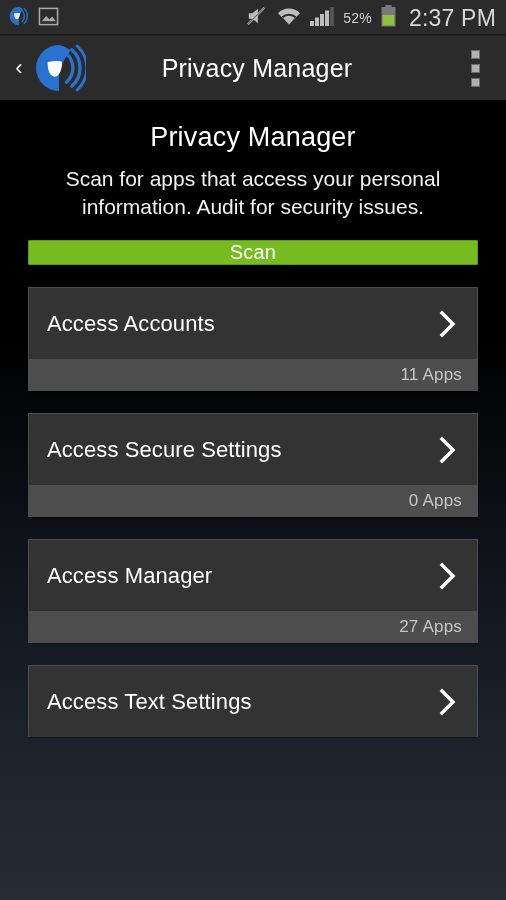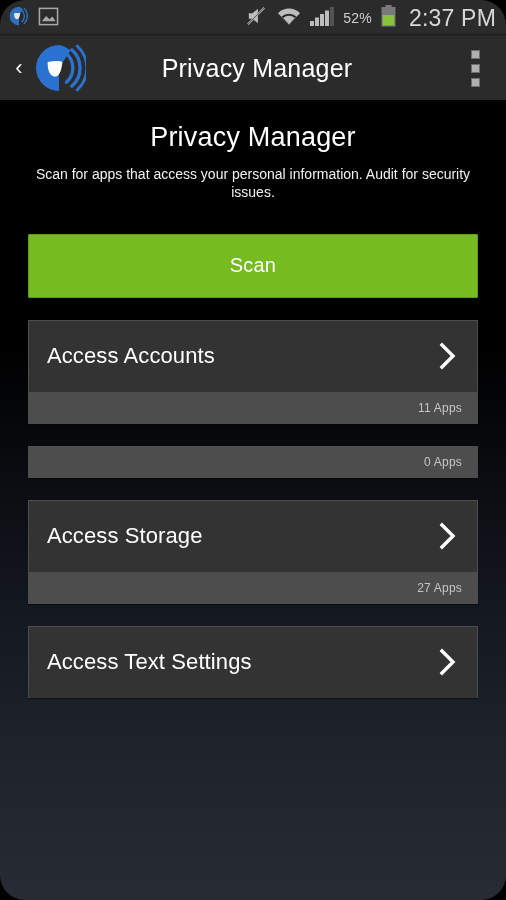--- a/index.html
+++ b/index.html
@@ -14,21 +14,20 @@
     font-family: "Liberation Sans", sans-serif;
     -webkit-font-smoothing: antialiased;
   }
 
   #screen {
     position: relative;
     width: 506px;
     height: 900px;
     background: linear-gradient(180deg, #000000 0%, #000000 38%, #10131a 62%, #1d222b 82%, #262b34 100%);
     overflow: hidden;
-    border-radius: 25px;
   }
 
   
   .status-bar {
     position: relative;
     height: 36px;
     background: #2b2b2b;
     display: flex;
     align-items: center;
     padding: 0 10px 0 8px;
@@ -127,32 +126,33 @@
   }
   .header-title {
     color: #ffffff;
     font-size: 27px;
     letter-spacing: 0.2px;
     margin: 4px 0 0;
     font-weight: normal;
   }
   .header-subtitle {
     color: #f1f1f1;
-    font-size: 14px;
+    font-size: 21px;
     line-height: 1.32;
-    margin: 12px auto 12px;
+    margin: 12px auto 0;
     max-width: 452px;
   }
 
   
   .button-row {
     display: flex;
     gap: 30px;
     padding: 20px 28px 0;
     box-sizing: border-box;
+    flex-direction: column;
   }
   .btn {
     flex: 1 1 0;
     height: 64px;
     display: flex;
     align-items: center;
     justify-content: center;
     color: #ffffff;
     font-size: 20px;
     letter-spacing: 0.2px;
@@ -207,21 +207,21 @@
     height: 32px;
     background: #4d4d4d;
     display: flex;
     align-items: center;
     justify-content: flex-end;
     padding: 0 16px;
     box-sizing: border-box;
   }
   .card-count {
     color: #c6c6c6;
-    font-size: 12px;
+    font-size: 17px;
     letter-spacing: 0.2px;
     margin-left: 31px;
   }
 </style>
 </head>
 <body>
 
 <div id="screen">
 
   <div class="status-bar">
@@ -316,27 +316,33 @@
           <span class="card-label">Access Accounts</span>
           <span class="chevron-right"><svg width="18" height="30" viewBox="0 0 18 30">
               <path d="M3 4 L14 15 L3 26" fill="none" stroke="#ffffff" stroke-width="3.4" stroke-linecap="square"></path>
             </svg></span>
         </div>
         <div class="card-footer">
           <span class="card-count">11 Apps</span>
         </div>
       </div>
       <div class="list-card">
+        <div class="card-main">
+          <span class="card-label">Access Secure Settings</span>
+          <span class="chevron-right"><svg width="18" height="30" viewBox="0 0 18 30">
+              <path d="M3 4 L14 15 L3 26" fill="none" stroke="#ffffff" stroke-width="3.4" stroke-linecap="square"></path>
+            </svg></span>
+        </div>
         <div class="card-footer">
           <span class="card-count">0 Apps</span>
         </div>
       </div>
       <div class="list-card">
         <div class="card-main">
-          <span class="card-label">Access Storage</span>
+          <span class="card-label">Access Manager</span>
           <span class="chevron-right"><svg width="18" height="30" viewBox="0 0 18 30">
               <path d="M3 4 L14 15 L3 26" fill="none" stroke="#ffffff" stroke-width="3.4" stroke-linecap="square"></path>
             </svg></span>
         </div>
         <div class="card-footer">
           <span class="card-count">27 Apps</span>
         </div>
       </div>
       <div class="list-card">
         <div class="card-main">

